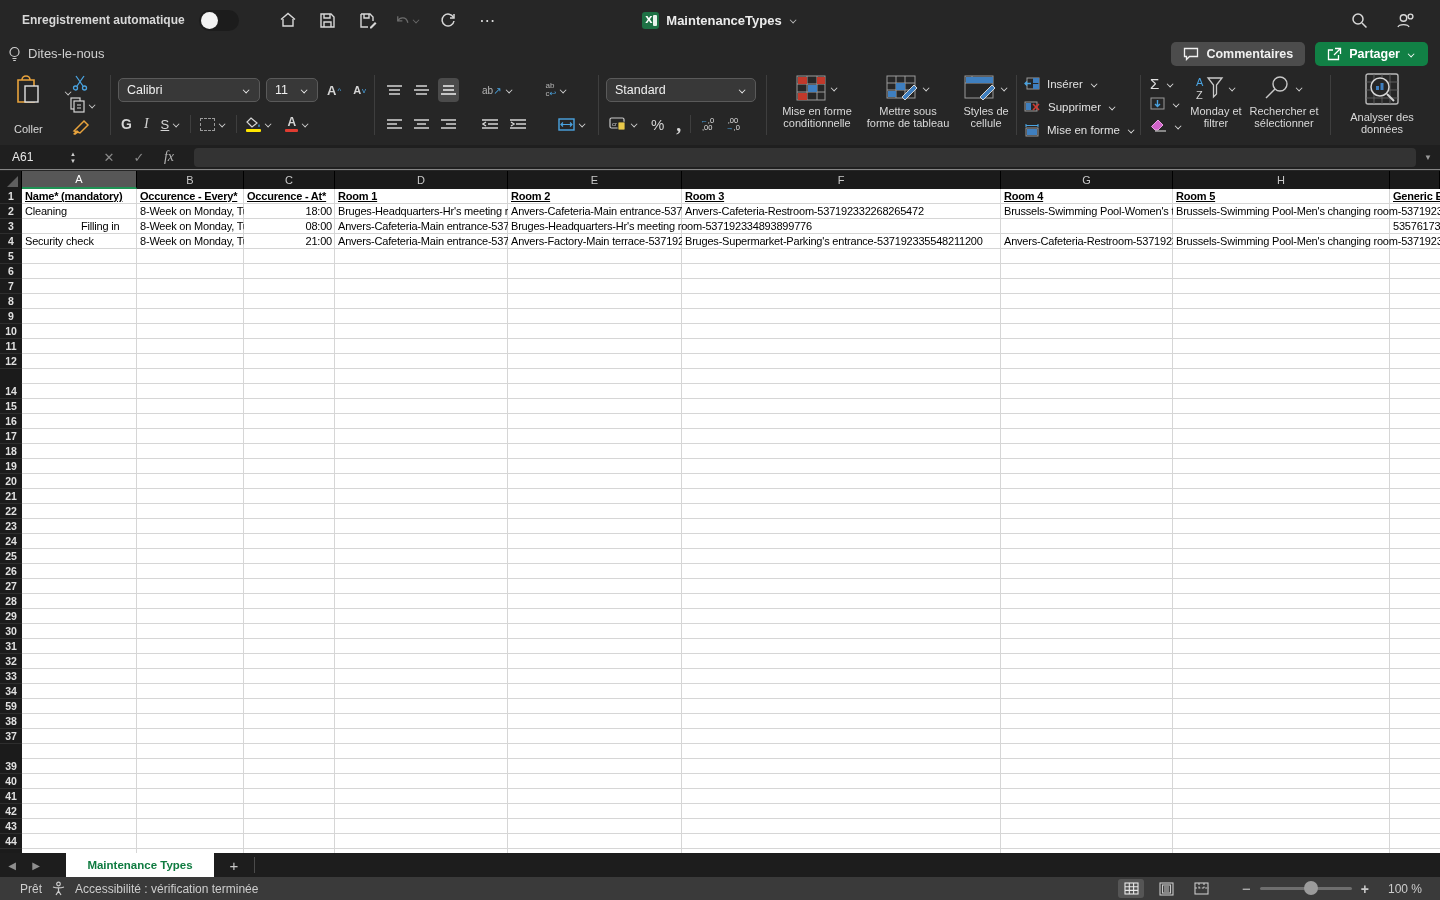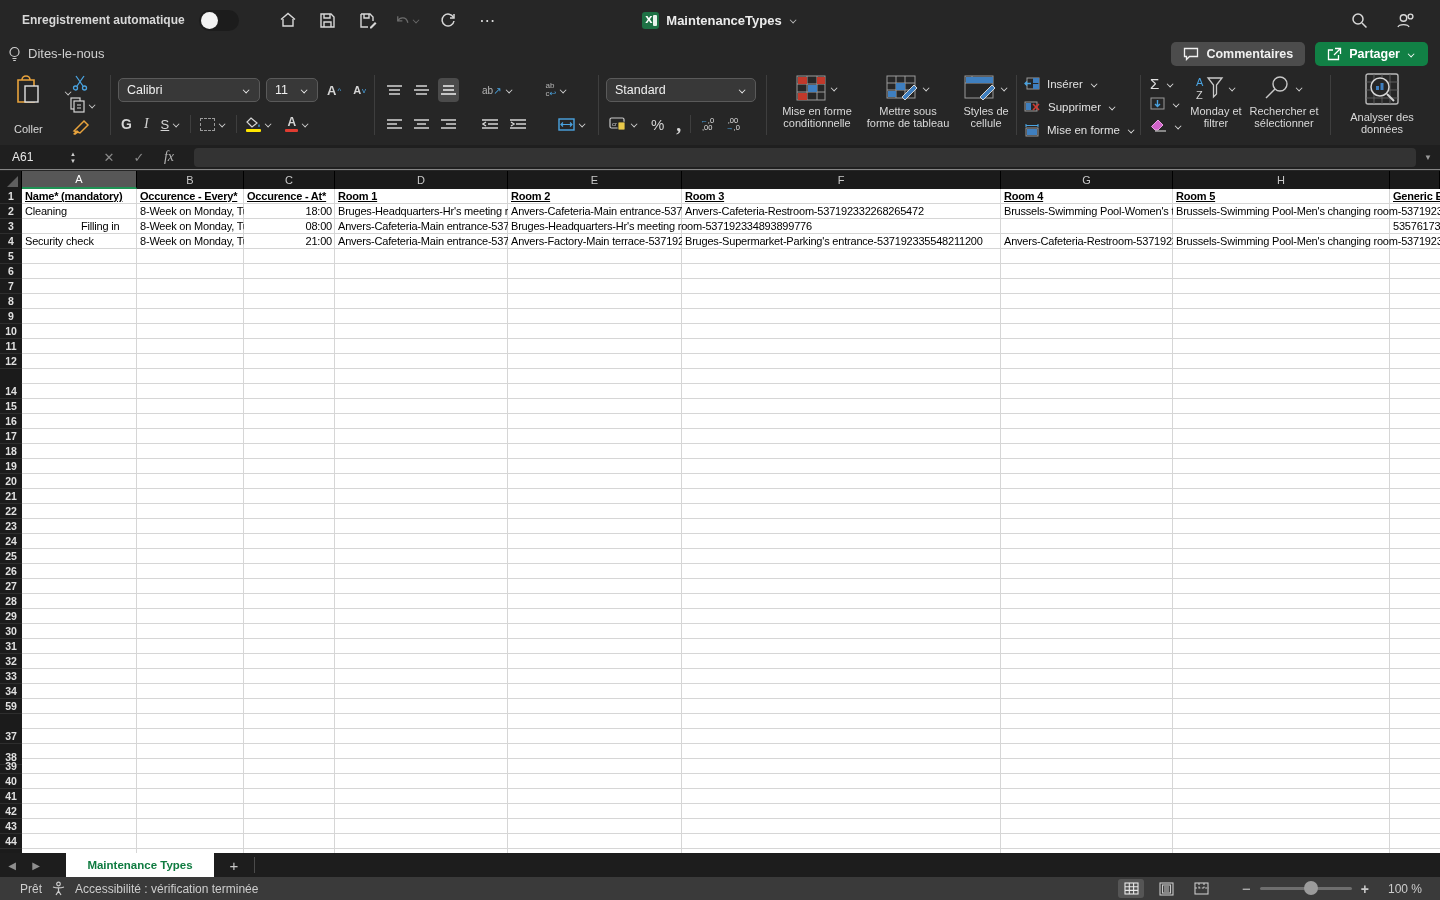--- a/index.html
+++ b/index.html
@@ -587,21 +587,21 @@
       <div class="rn" style="top: 405px;">28</div>
       <div class="rn" style="top: 420px;">29</div>
       <div class="rn" style="top: 435px;">30</div>
       <div class="rn" style="top: 450px;">31</div>
       <div class="rn" style="top: 465px;">32</div>
       <div class="rn" style="top: 480px;">33</div>
       <div class="rn" style="top: 495px;">34</div>
       <div class="rn" style="top: 510px;">59</div>
       <div class="rn" style="top: 525px; margin-left: 26px;">36</div>
       <div class="rn" style="top: 540px;">37</div>
-      <div class="rn" style="top: 561px; text-align: right;">38</div>
+      <div class="rn" style="top: 525px; text-align: right;">38</div>
       <div class="rn" style="top: 570px;">39</div>
       <div class="rn" style="top: 585px;">40</div>
       <div class="rn" style="top: 600px;">41</div>
       <div class="rn" style="top: 615px;">42</div>
       <div class="rn" style="top: 630px;">43</div>
       <div class="rn" style="top: 645px;">44</div>
     </div>
   <div class="dataarea" id="data-area">
       <div class="vline" style="left: 114px;"></div>
       <div class="vline" style="left: 221px;"></div>

